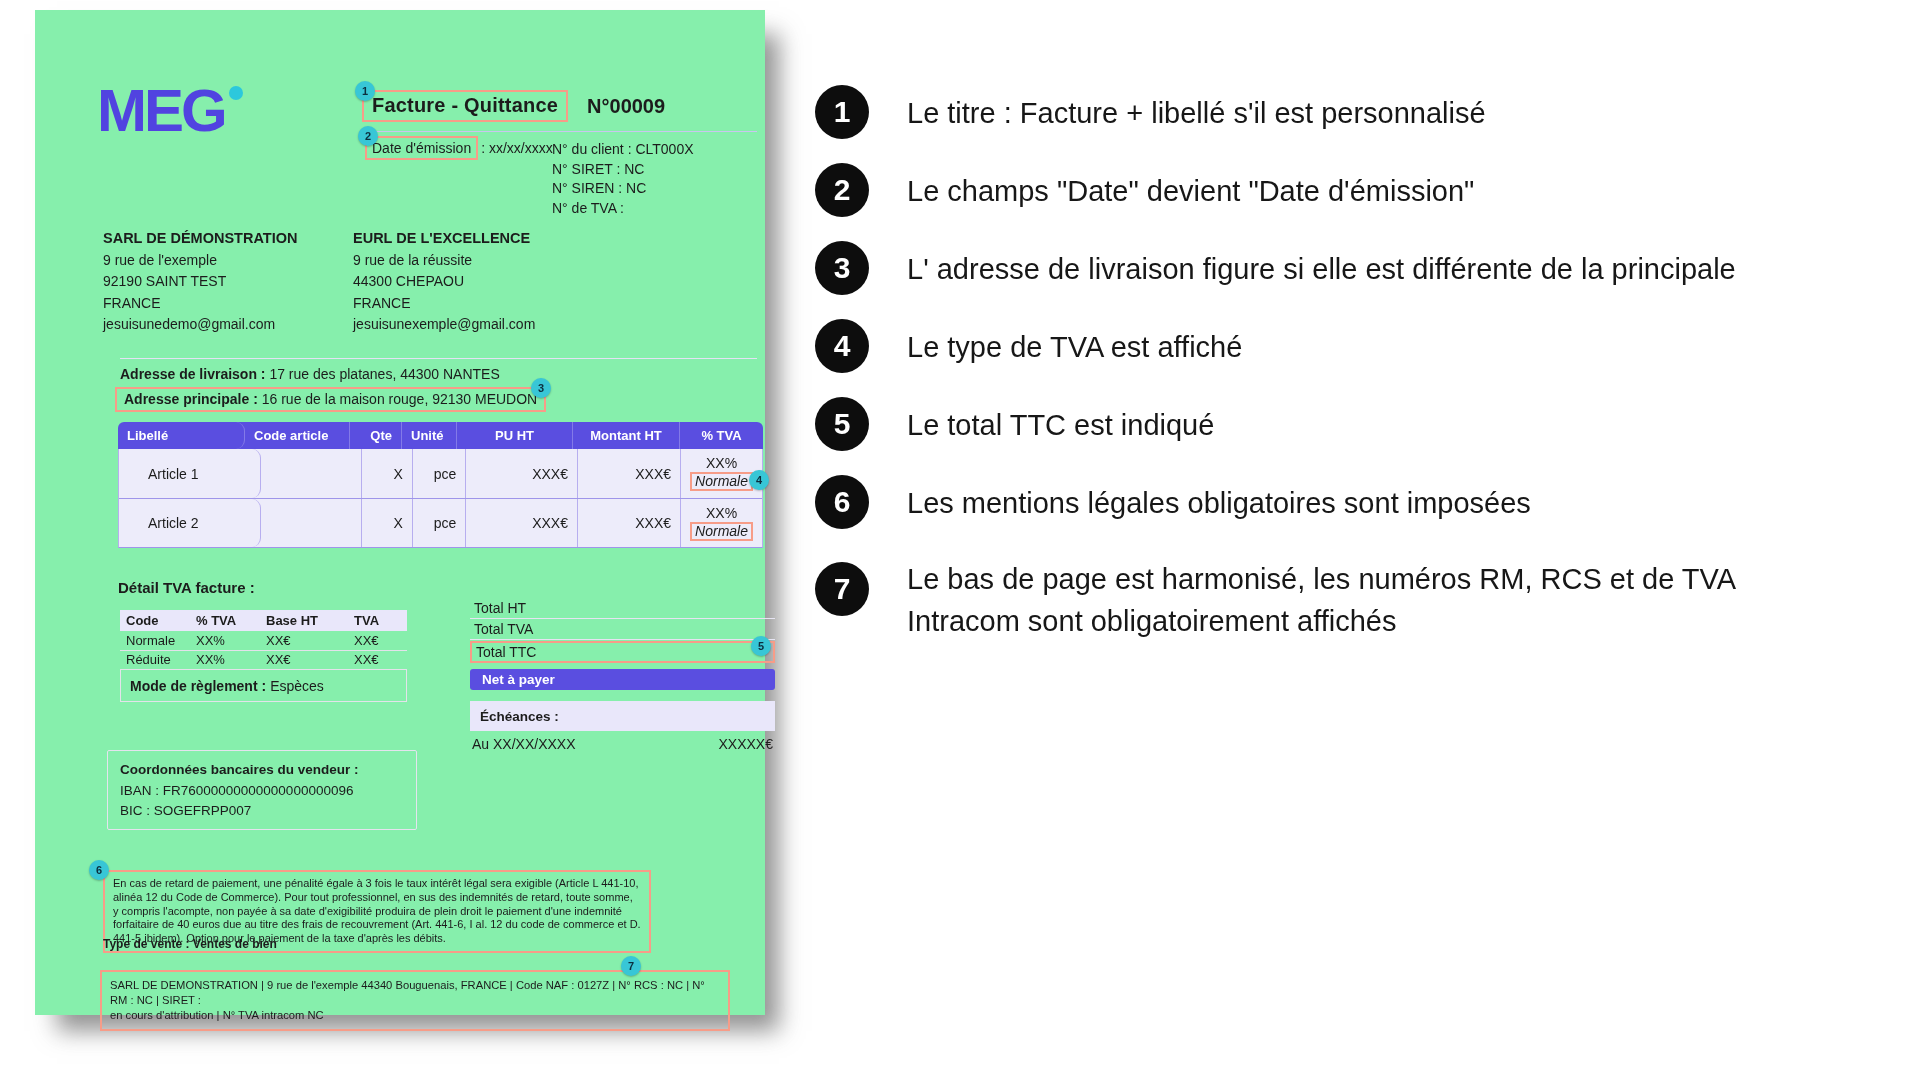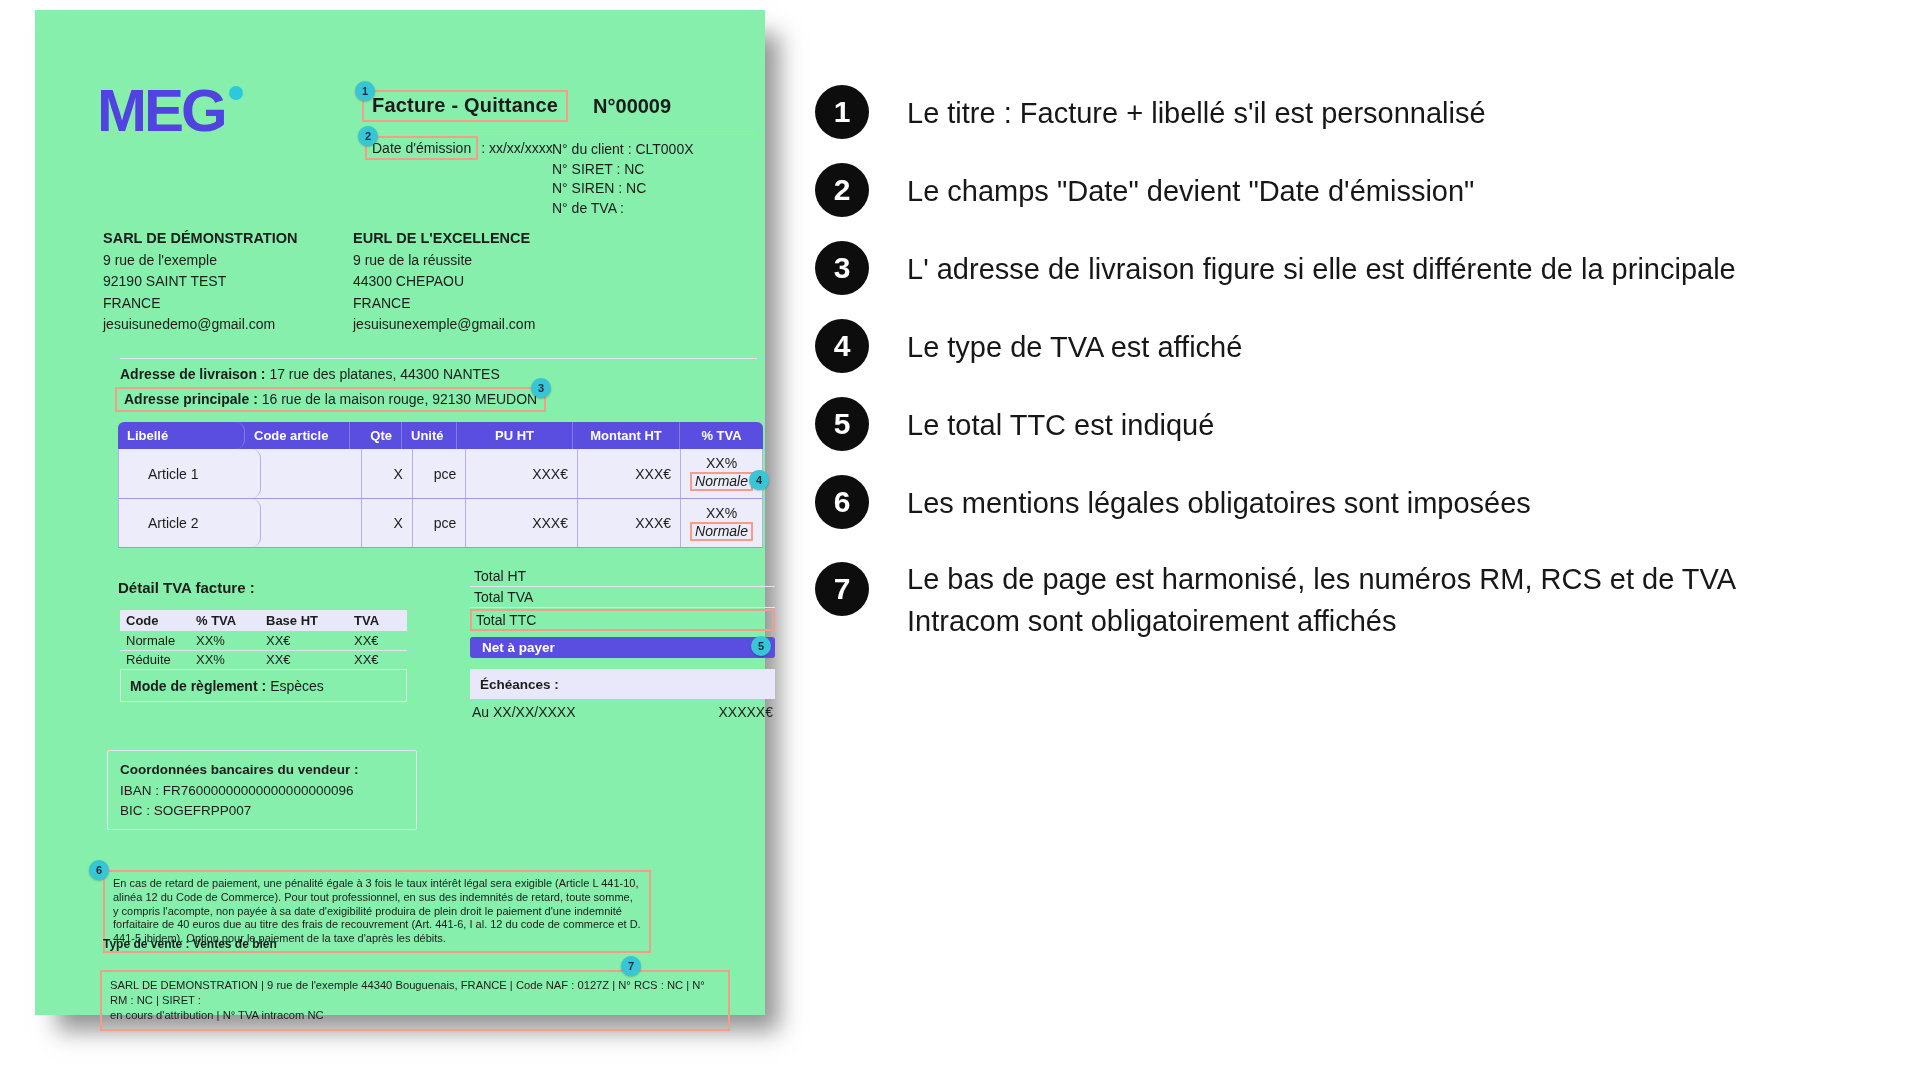--- a/index.html
+++ b/index.html
@@ -9,21 +9,21 @@
   
   .page { position:absolute; left:35px; top:10px; width:730px; height:1005px; background:#86efac;
           box-shadow:18px 20px 22px -4px rgba(90,90,90,0.65); }
 
   
   .logo { position:absolute; left:62px; top:70px; display:flex; align-items:flex-start; }
   .logo-text { font-size:60px; font-weight:800; letter-spacing:-3px; color:#5143e0; line-height:62px; }
   .logo-dot { width:14px; height:14px; border-radius:50%; background:#2cc8dc; margin:6px 0 0 4px; }
 
   
-  .title-row { position:absolute; left:327px; top:80px; display:flex; align-items:center; gap:25px; }
+  .title-row { position:absolute; left:327px; top:80px; display:flex; align-items:center; gap:19px; }
   .title-box { border:2px solid #f79c88; padding:2px 8px 3px 8px; }
   .title-text { font-size:20px; font-weight:bold; letter-spacing:0.2px; }
   .invoice-number { font-size:20px; font-weight:bold; }
   .header-rule { position:absolute; left:327px; top:121px; width:395px; height:1px; background:#c9c6ef; }
 
   .date-row { position:absolute; left:330px; top:126px; display:flex; align-items:center; font-size:14px; }
   .date-box { border:2px solid #f79c88; padding:2px 5px; }
   .date-value { margin-left:3px; }
 
   .client-info { position:absolute; left:517px; top:130px; font-size:14px; line-height:19.5px; }
@@ -62,21 +62,21 @@
   .vat-table { position:absolute; left:85px; top:600px; width:287px; font-size:13px; }
   .vt-head { display:flex; background:#e9e7fa; font-weight:bold; height:21px; align-items:center; }
   .vt-row  { display:flex; height:19.5px; align-items:center; border-bottom:1px solid #e2e2ea; }
   .vt-head > div, .vt-row > div { padding:0 6px; }
   .v1{width:70px;} .v2{width:70px;} .v3{width:88px;} .v4{width:59px;}
 
   .mode-box { position:absolute; left:85px; top:659px; width:287px; height:33px; border:1px solid #e3e3ea;
               display:flex; align-items:center; padding:0 9px; font-size:14px; }
 
   
-  .totals { position:absolute; left:435px; top:556px; width:305px; font-size:14px; }
+  .totals { position:absolute; left:435px; top:588px; width:305px; font-size:14px; }
   .tot-row { height:21px; display:flex; align-items:center; padding:0 4px; border-bottom:1px solid #e6e4f2; }
   .tot-row.boxed { border:2px solid #f79c88; padding:0 4px; height:22px; margin-top:1px; }
   .net-bar { margin-top:6px; height:21px; background:#5a4ee0; border-radius:3px; color:#ffffff;
              font-weight:bold; font-size:13.5px; display:flex; align-items:center; padding:0 12px; }
   .due-band { margin-top:11px; height:30px; background:#e9e7fa; font-weight:bold; font-size:13.5px;
               display:flex; align-items:center; padding:0 10px; }
   .due-row { margin-top:5px; display:flex; justify-content:space-between; padding:0 2px; }
 
   
   .bank-box { position:absolute; left:72px; top:740px; width:310px; height:80px; border:1px solid #e4e4ee;

